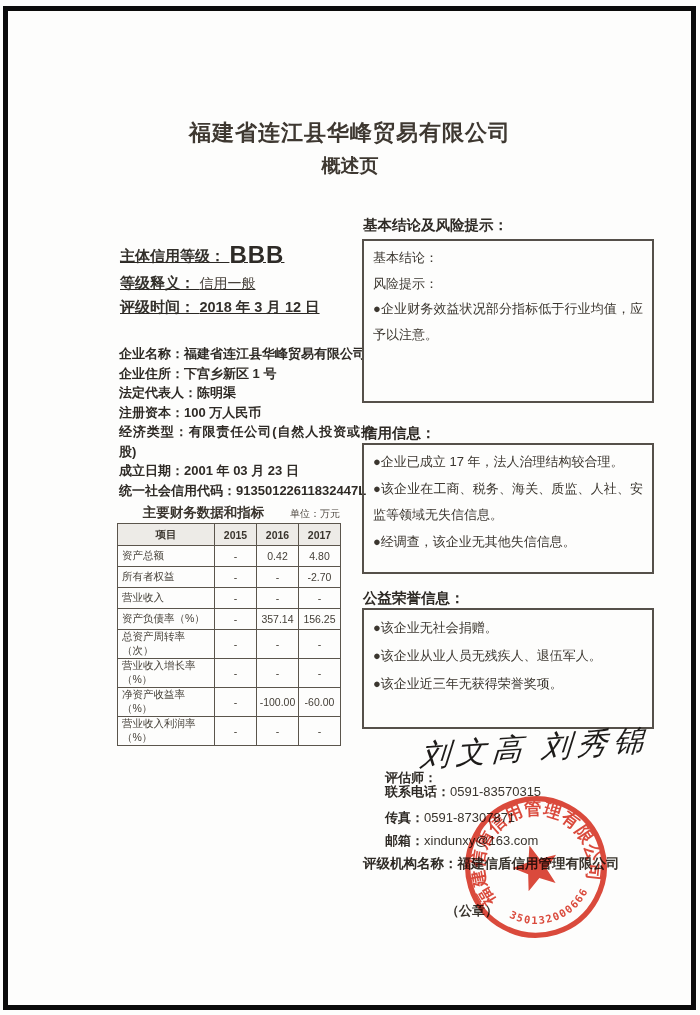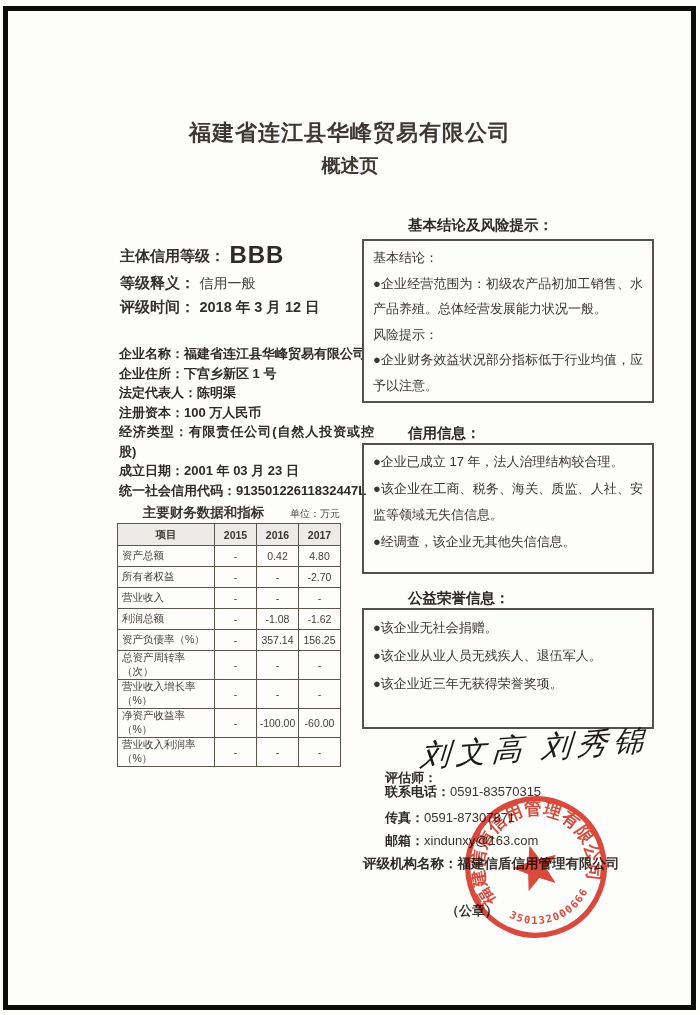--- a/index.html
+++ b/index.html
@@ -15,21 +15,21 @@
 
   .title { position:absolute; top:118px; left:0; right:0; text-align:center;
            font-family:"Liberation Serif", serif; font-weight:600;
            font-size:22px; letter-spacing:1px; color:#3e3831; }
   .subtitle { position:absolute; top:153px; left:0; right:0; text-align:center;
               font-family:"Liberation Serif", serif; font-weight:600;
               font-size:19px; color:#3e3831; }
 
   
   .rating { position:absolute; left:120px; top:241px; }
-  .rating .line { margin-bottom:5px; white-space:nowrap; }
+  .rating .line { margin-bottom:5px; white-space:nowrap;text-decoration:underline; }
   .rating .lbl { font-size:15px; font-weight:bold; color:#33302b; }
   .rating .grade { font-size:24px; font-weight:600; letter-spacing:1px;
                    color:#2e2b27; vertical-align:-2px; }
   .rating .val { font-size:14px; color:#47413a; }
   .rating .val2 { font-size:14.5px; font-weight:600; color:#33302b; }
 
   
   .company { position:absolute; left:119px; top:344px; width:255px;
              font-size:13px; font-weight:bold; line-height:19.5px;
              color:#2e2a25; text-align:justify; }
@@ -44,21 +44,21 @@
   table.fin th, table.fin td { border:1px solid #5b554c; }
   table.fin th { height:22px; font-weight:bold; background:#edebe7;
                  text-align:center; color:#3a352e; }
   table.fin td { height:21px; text-align:center; padding:0 2px; }
   table.fin td.item { text-align:left; padding-left:4px; }
   table.fin col.c-item { width:97px; }
   table.fin col.c-year { width:42px; }
 
   
   .rc-h { position:absolute; left:363px; font-size:14.5px; font-weight:bold;
-          color:#2e2a25;margin-left:45px; }
+          color:#2e2a25; }
   .rc-h.p1 { top:216px; }
   .rc-h.p2 { top:424px; }
   .rc-h.p3 { top:589px; }
   .rbox { position:absolute; left:362px; width:292px;
           border:2px solid #55504a; padding:4px 9px 0 9px;
           font-size:13px; color:#3b362f; text-align:justify; }
   .rbox.b1 { top:239px; height:164px; }
   .rbox.b1 p { line-height:25.5px; }
   .rbox.b2 { top:443px; height:131px; }
   .rbox.b2 p { line-height:26.5px; }
@@ -151,26 +151,20 @@
           <td>-</td>
           <td>-2.70</td>
         </tr>
       <tr>
           <td class="item">营业收入</td>
           <td>-</td>
           <td>-</td>
           <td>-</td>
         </tr>
       <tr>
-          <td class="item">利润总额</td>
-          <td>-</td>
-          <td>-1.08</td>
-          <td>-1.62</td>
-        </tr>
-      <tr>
           <td class="item">资产负债率（%）</td>
           <td>-</td>
           <td>357.14</td>
           <td>156.25</td>
         </tr>
       <tr>
           <td class="item">总资产周转率（次）</td>
           <td>-</td>
           <td>-</td>
           <td>-</td>
@@ -192,21 +186,20 @@
           <td>-</td>
           <td>-</td>
           <td>-</td>
         </tr>
     </tbody>
   </table>
 
   <div class="rc-h p1">基本结论及风险提示：</div>
   <div class="rbox b1">
     <p>基本结论：</p>
-    <p>●企业经营范围为：初级农产品初加工销售、水产品养殖。总体经营发展能力状况一般。</p>
     <p>风险提示：</p>
     <p>●企业财务效益状况部分指标低于行业均值，应予以注意。</p>
   </div>
 
   <div class="rc-h p2">信用信息：</div>
   <div class="rbox b2">
     <p>●企业已成立 17 年，法人治理结构较合理。</p>
     <p>●该企业在工商、税务、海关、质监、人社、安监等领域无失信信息。</p>
     <p>●经调查，该企业无其他失信信息。</p>
   </div>

